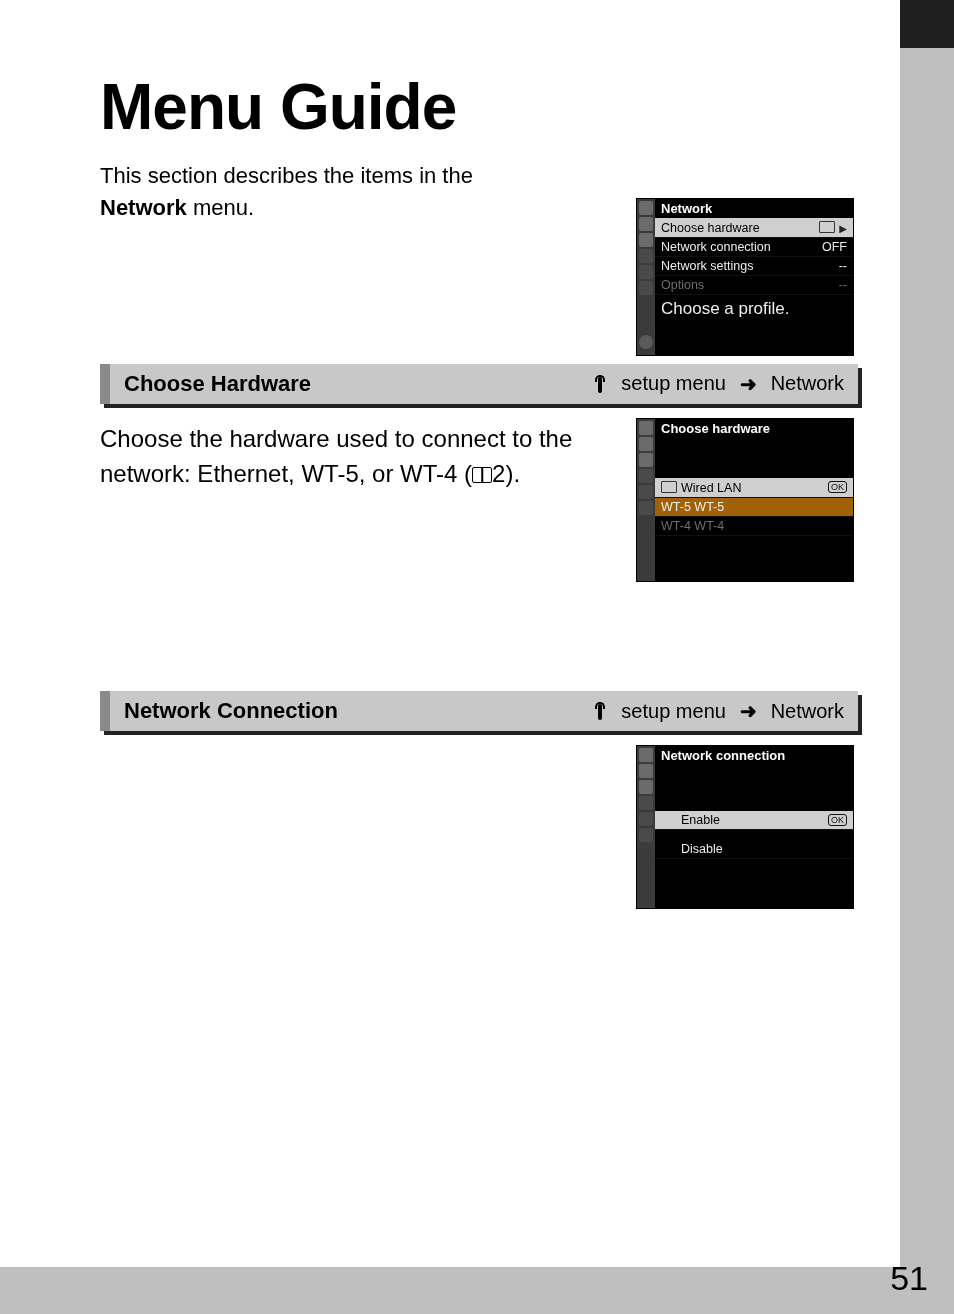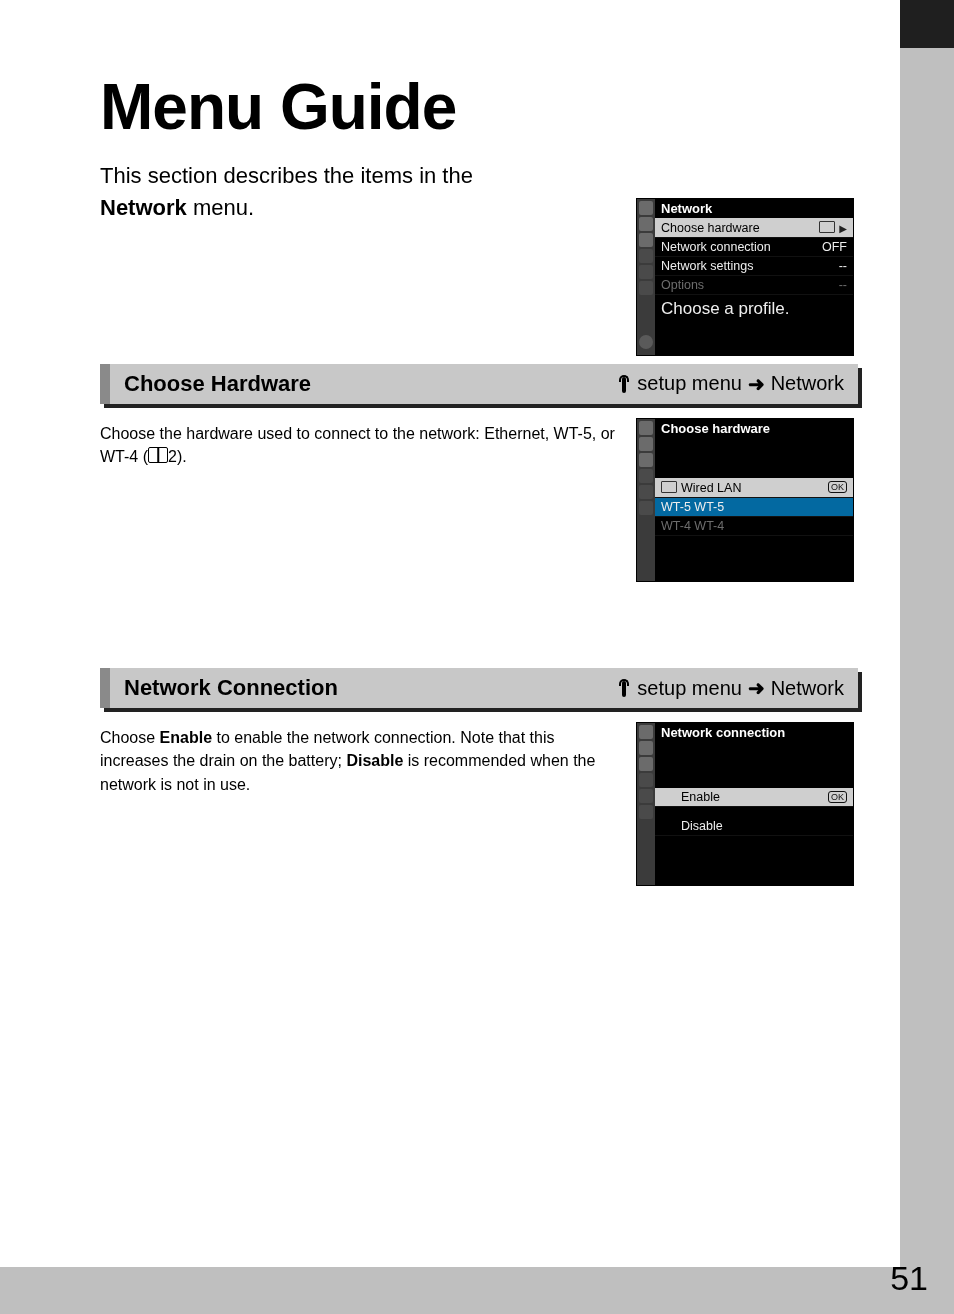--- a/index.html
+++ b/index.html
@@ -19,26 +19,26 @@
   .intro b{font-weight:700;}
 
   
   .sect{position:relative;margin-top:28px;}
   .bar-wrap{position:relative;height:44px;}
   .bar-shadow{position:absolute;left:4px;top:4px;right:-4px;height:40px;background:#222;}
   .bar{position:absolute;left:0;top:0;right:0;height:40px;background:#c8c8c8;
        display:flex;align-items:center;justify-content:space-between;padding:0 14px;box-sizing:border-box;}
   .bar .accent{position:absolute;left:0;top:0;bottom:0;width:10px;background:#8a8a8a;}
   .bar .title{font-weight:700;font-size:22px;margin-left:10px;}
-  .bar .crumb{font-size:20px;display:flex;align-items:center;gap:6px;text-align:right;}
+  .bar .crumb{font-size:20px;display:flex;align-items:center;gap:14px;text-align:right;}
   .wrench{display:inline-block;width:14px;height:18px;position:relative;}
   .wrench::before{content:"";position:absolute;left:5px;top:2px;width:4px;height:16px;background:#000;border-radius:2px;}
   .wrench::after{content:"";position:absolute;left:2px;top:0;width:10px;height:7px;border:2px solid #000;border-bottom:none;border-radius:6px 6px 0 0;box-sizing:border-box;}
   .arrow-r{font-weight:700;}
-  .bodytxt{font-size:16px;line-height:1.45;margin:14px 0 0 0;max-width:520px;}
+  .bodytxt{font-size:24px;line-height:1.45;margin:14px 0 0 0;max-width:520px;}
   .bodytxt b{font-weight:700;}
   .bookicon{display:inline-block;width:18px;height:14px;border:1.5px solid #000;border-radius:2px;position:relative;top:1px;}
   .bookicon::before{content:"";position:absolute;left:50%;top:0;bottom:0;width:1.5px;background:#000;transform:translateX(-50%);}
 
   
   .cam{
     position:absolute;background:#000;border:1px solid #000;color:#eee;
     font-family:Arial,sans-serif;font-size:13px;box-sizing:border-box;
   }
   .cam .iconcol{position:absolute;left:0;top:0;bottom:0;width:18px;
@@ -130,21 +130,21 @@
           <span class="dim"></span>
           <span class="dim"></span>
         </div>
         <div class="body">
           <div class="hdr">Choose hardware</div>
           <div style="height:40px;"></div>
           <div class="row sel">
             <span><span class="neticon"></span><span>Wired LAN</span></span>
             <span class="okbadge dark">OK</span>
           </div>
-          <div class="row" style="background:#0369a1;">
+          <div class="row" style="background:#a16207;">
             <span>WT-5 WT-5</span>
               <span></span>
           </div>
           <div class="row dim">
             <span>WT-4 WT-4</span>
               <span></span>
           </div>
         </div>
       </div>
     </div>
@@ -156,23 +156,20 @@
           <div class="accent"></div>
           <span class="title">Network Connection</span>
           <span class="crumb">
             <span class="wrench"></span>
             <span>setup menu</span>
             <span class="arrow-r">➜</span>
             <span>Network</span>
           </span>
         </div>
       </div>
-      <p class="bodytxt">
-        <span>Choose </span><b>Enable</b><span> to enable the network connection. Note that this increases the drain on the battery; </span><b>Disable</b><span> is recommended when the network is not in use.</span>
-      </p>
 
       <div class="cam" style="left:536px;top:54px;width:218px;height:164px;">
         <div class="iconcol">
           <span></span>
           <span></span>
           <span></span>
           <span class="dim"></span>
           <span class="dim"></span>
           <span class="dim"></span>
         </div>

